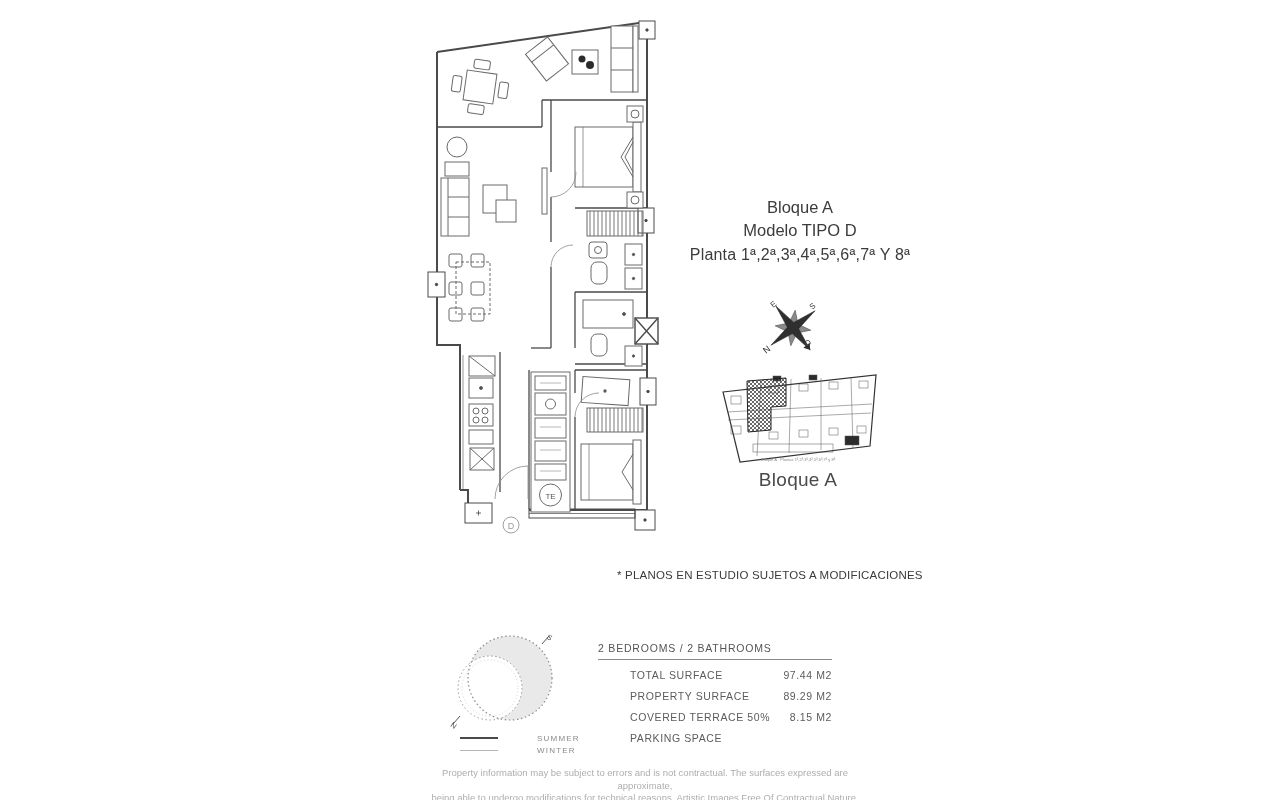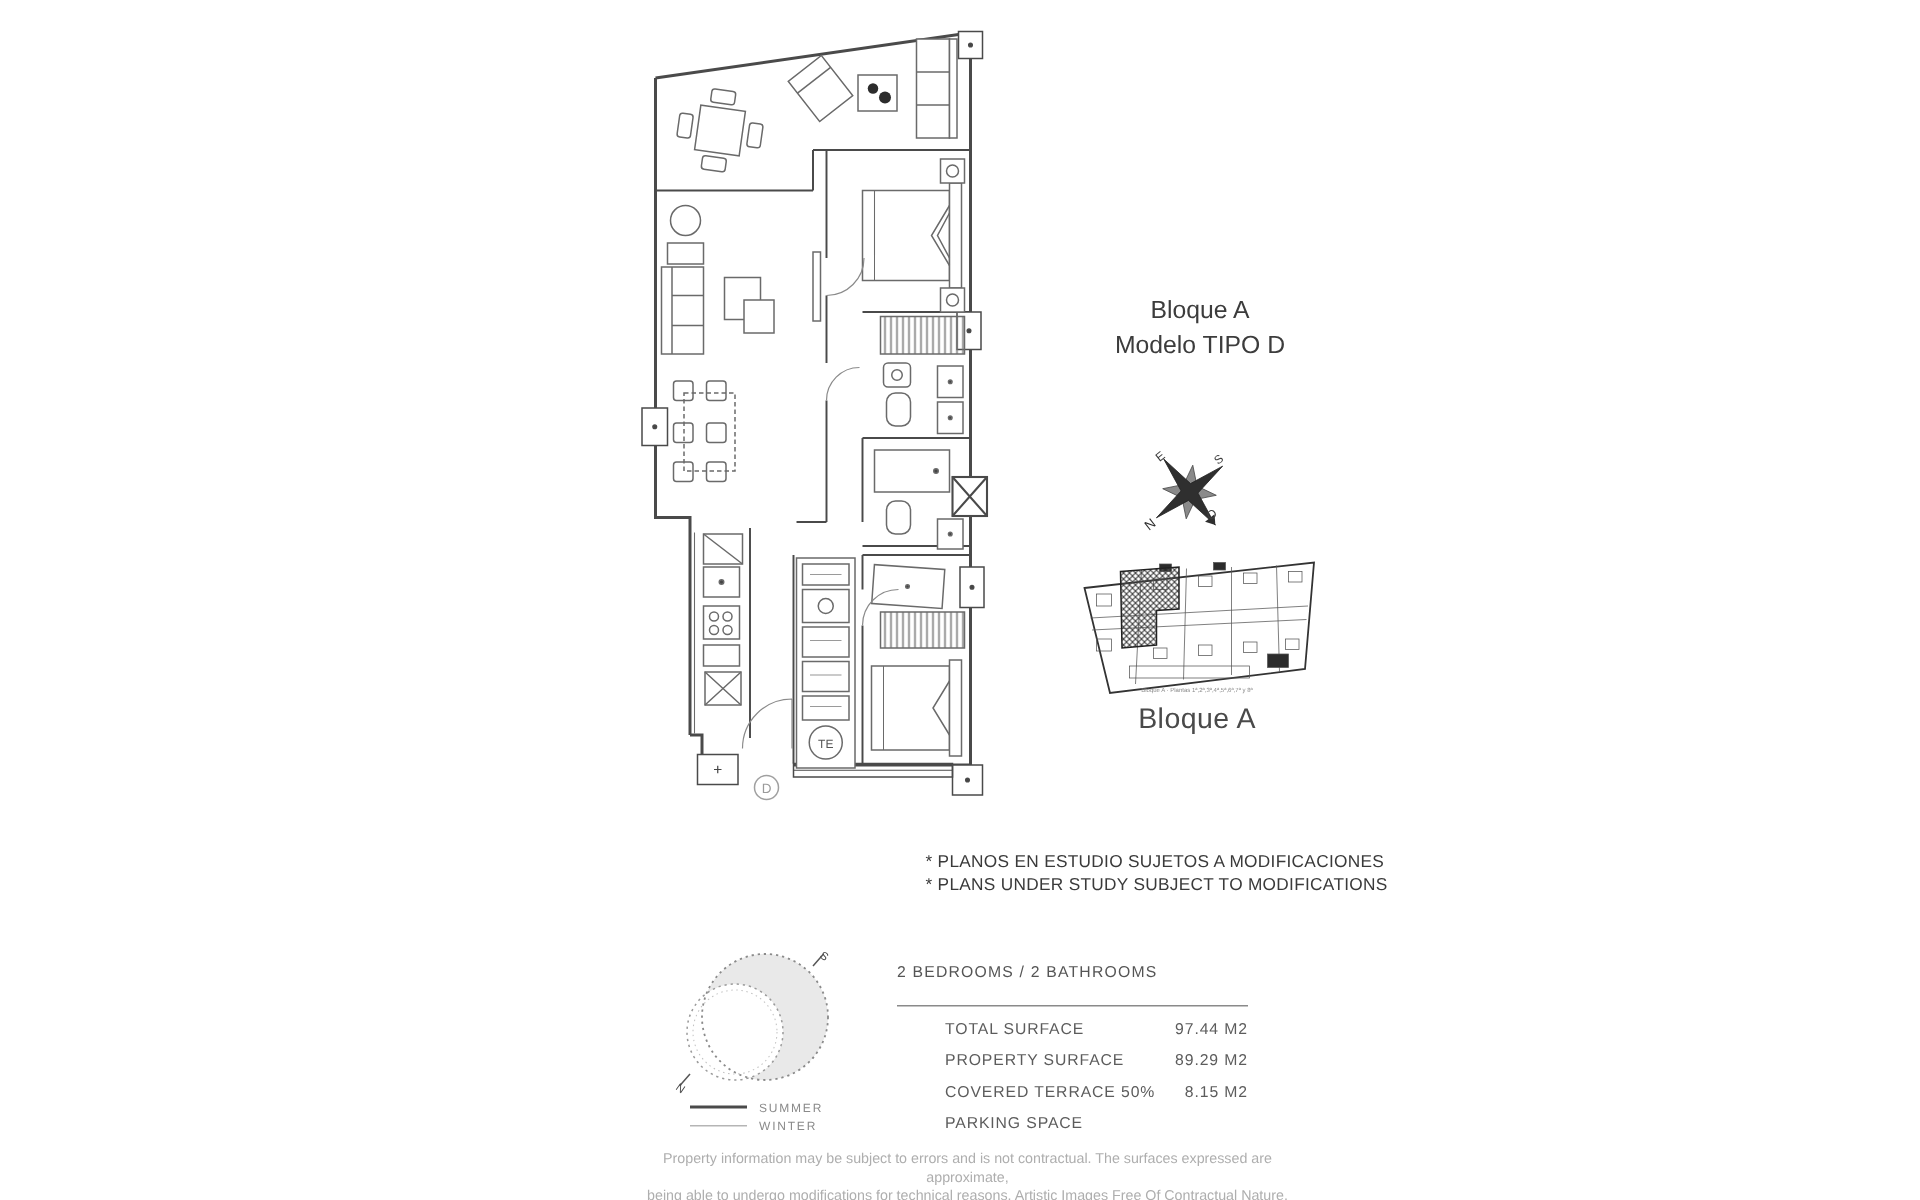--- a/index.html
+++ b/index.html
@@ -17,30 +17,30 @@
   
   .keyplan-label{left:713px;top:469px;width:170px;text-align:center;
     font-size:19px;color:#4a4a4a;letter-spacing:.3px;}
 
   
   .disclaimer{left:617px;top:568px;font-size:11.5px;line-height:15px;
     color:#3a3a3a;letter-spacing:.2px;white-space:nowrap;}
 
   
   .surface-table{left:598px;top:642px;width:234px;color:#5c5c5c;}
-  .surface-table .hdr{font-size:10.5px;letter-spacing:.8px;padding-bottom:16px;
+  .surface-table .hdr{font-size:10.5px;letter-spacing:.8px;padding-bottom:5px;
     border-bottom:1px solid #8a8a8a;color:#555;}
   .surface-table .row{display:flex;font-size:10.5px;letter-spacing:.6px;
     margin-top:9px;}
   .surface-table .row .lbl{width:179px;margin-left:32px;}
   .surface-table .row .val{flex:1;white-space:nowrap;text-align:center;}
 
   
   .sun-legend{left:460px;top:732px;font-size:8px;color:#8a8a8a;letter-spacing:1.2px;}
-  .sun-legend .lg-row{display:flex;align-items:center;height:12px;}
+  .sun-legend .lg-row{display:flex;align-items:center;height:12px;gap:31px;}
   .sun-legend .lg-line{width:38px;height:0;border-top:2px solid #4a4a4a;margin-right:8px;}
   .sun-legend .lg-line.winter{border-top:1px solid #b5b5b5;}
 
   
   .footer{left:430px;top:767px;width:430px;text-align:center;
     font-size:9.5px;line-height:12.5px;color:#aeaeae;}
 </style>
 </head>
 <body>
 
@@ -235,20 +235,21 @@
 
   <g>
     <circle cx="86" cy="513" r="8" fill="none" stroke="#a0a0a0" stroke-width="1"></circle>
     <text x="86" y="516.5" text-anchor="middle" font-size="9" fill="#9a9a9a">D</text>
   </g>
 </svg>
 
 <div class="abs title-block">
   <div>Bloque A</div>
   <div>Modelo TIPO D</div>
+  <div class="l4">Planta 1ª,2ª,3ª,4ª,5ª,6ª,7ª Y 8ª</div>
 </div>
 
 <svg class="abs" style="left:760px;top:298px;" width="66" height="62" viewBox="0 0 66 62">
   <g transform="rotate(-38 33 30)">
     <polygon points="33,12 37.5,25.5 51,30 37.5,34.5 33,48 28.5,34.5 15,30 28.5,25.5" fill="#8a8a8a" stroke="#444" stroke-width="0.5" transform="rotate(45 33 30)"></polygon>
     <polygon points="33,2 37,26 61,30 37,34 33,58 29,34 5,30 29,26" fill="#2f2f2f" stroke="#222" stroke-width="0.5"></polygon>
     <polygon points="33,58 29,52 37,52" fill="#2f2f2f"></polygon>
   </g>
   <text x="13" y="10" font-size="8" fill="#3f3f3f" transform="rotate(-38 13 10)">E</text>
   <text x="52" y="12" font-size="8" fill="#3f3f3f" transform="rotate(-38 52 12)">S</text>
@@ -285,21 +286,20 @@
     <pattern id="crossKey" width="4" height="4" patternUnits="userSpaceOnUse">
       <path d="M0,4 L4,0 M0,0 L4,4" stroke="#444" stroke-width="0.8"></path>
     </pattern>
   </defs>
   <text x="85" y="95" text-anchor="middle" font-size="4" fill="#8a8a8a">Bloque A · Plantas 1ª,2ª,3ª,4ª,5ª,6ª,7ª y 8ª</text>
 </svg>
 <div class="abs keyplan-label">Bloque A</div>
 
 <div class="abs disclaimer">
   <div>* PLANOS EN ESTUDIO SUJETOS A MODIFICACIONES</div>
-  <div>* PLANS UNDER STUDY SUBJECT TO MODIFICATIONS</div>
 </div>
 
 <svg class="abs" style="left:446px;top:626px;" width="112" height="104" viewBox="0 0 112 104">
   <circle cx="64" cy="52" r="42" fill="#e9e9e9" stroke="none"></circle>
   <circle cx="44" cy="62" r="32" fill="#ffffff" stroke="none"></circle>
   <circle cx="64" cy="52" r="42" fill="none" stroke="#8a8a8a" stroke-width="1.2" stroke-dasharray="1.5,2.6"></circle>
   <circle cx="44" cy="62" r="32" fill="none" stroke="#9a9a9a" stroke-width="1" stroke-dasharray="1.5,2.6"></circle>
   <circle cx="44" cy="62" r="28" fill="none" stroke="#c2c2c2" stroke-width="0.7" stroke-dasharray="1,2.4"></circle>
   <line x1="96" y1="18" x2="103" y2="10" stroke="#555" stroke-width="1"></line>
   <text x="100" y="12" font-size="7.5" fill="#4a4a4a" transform="rotate(35 100 12)">S</text>

